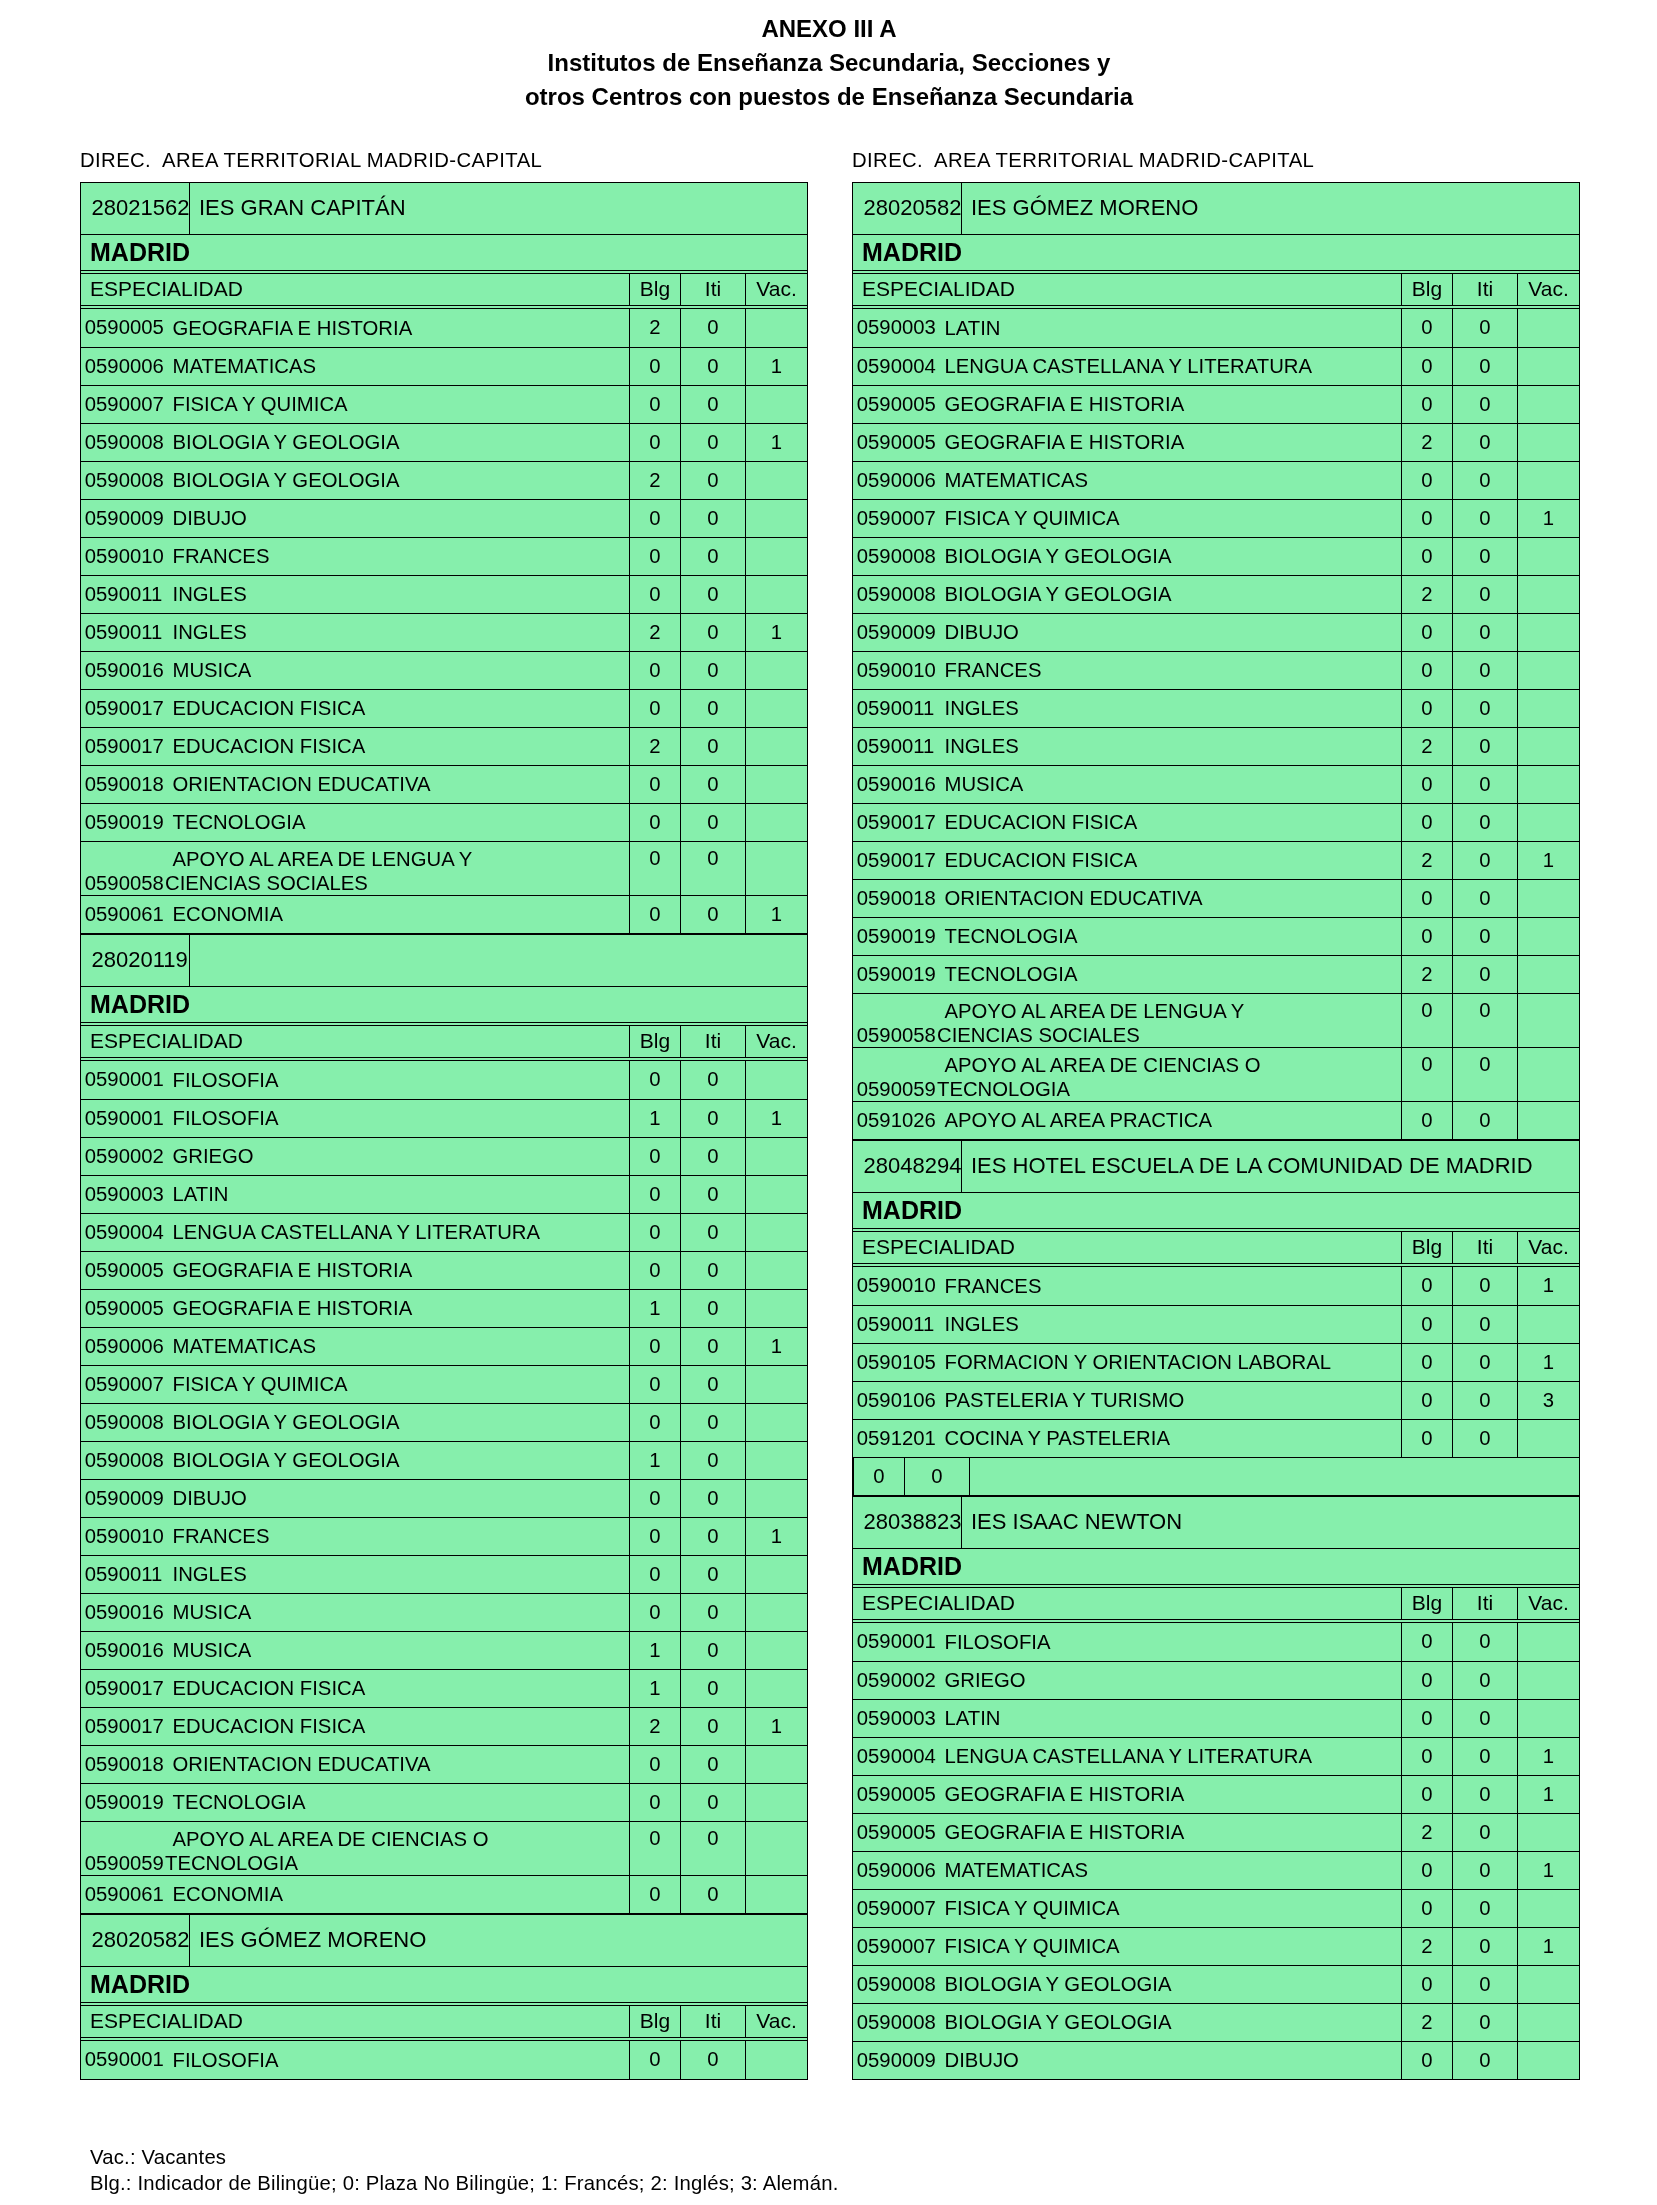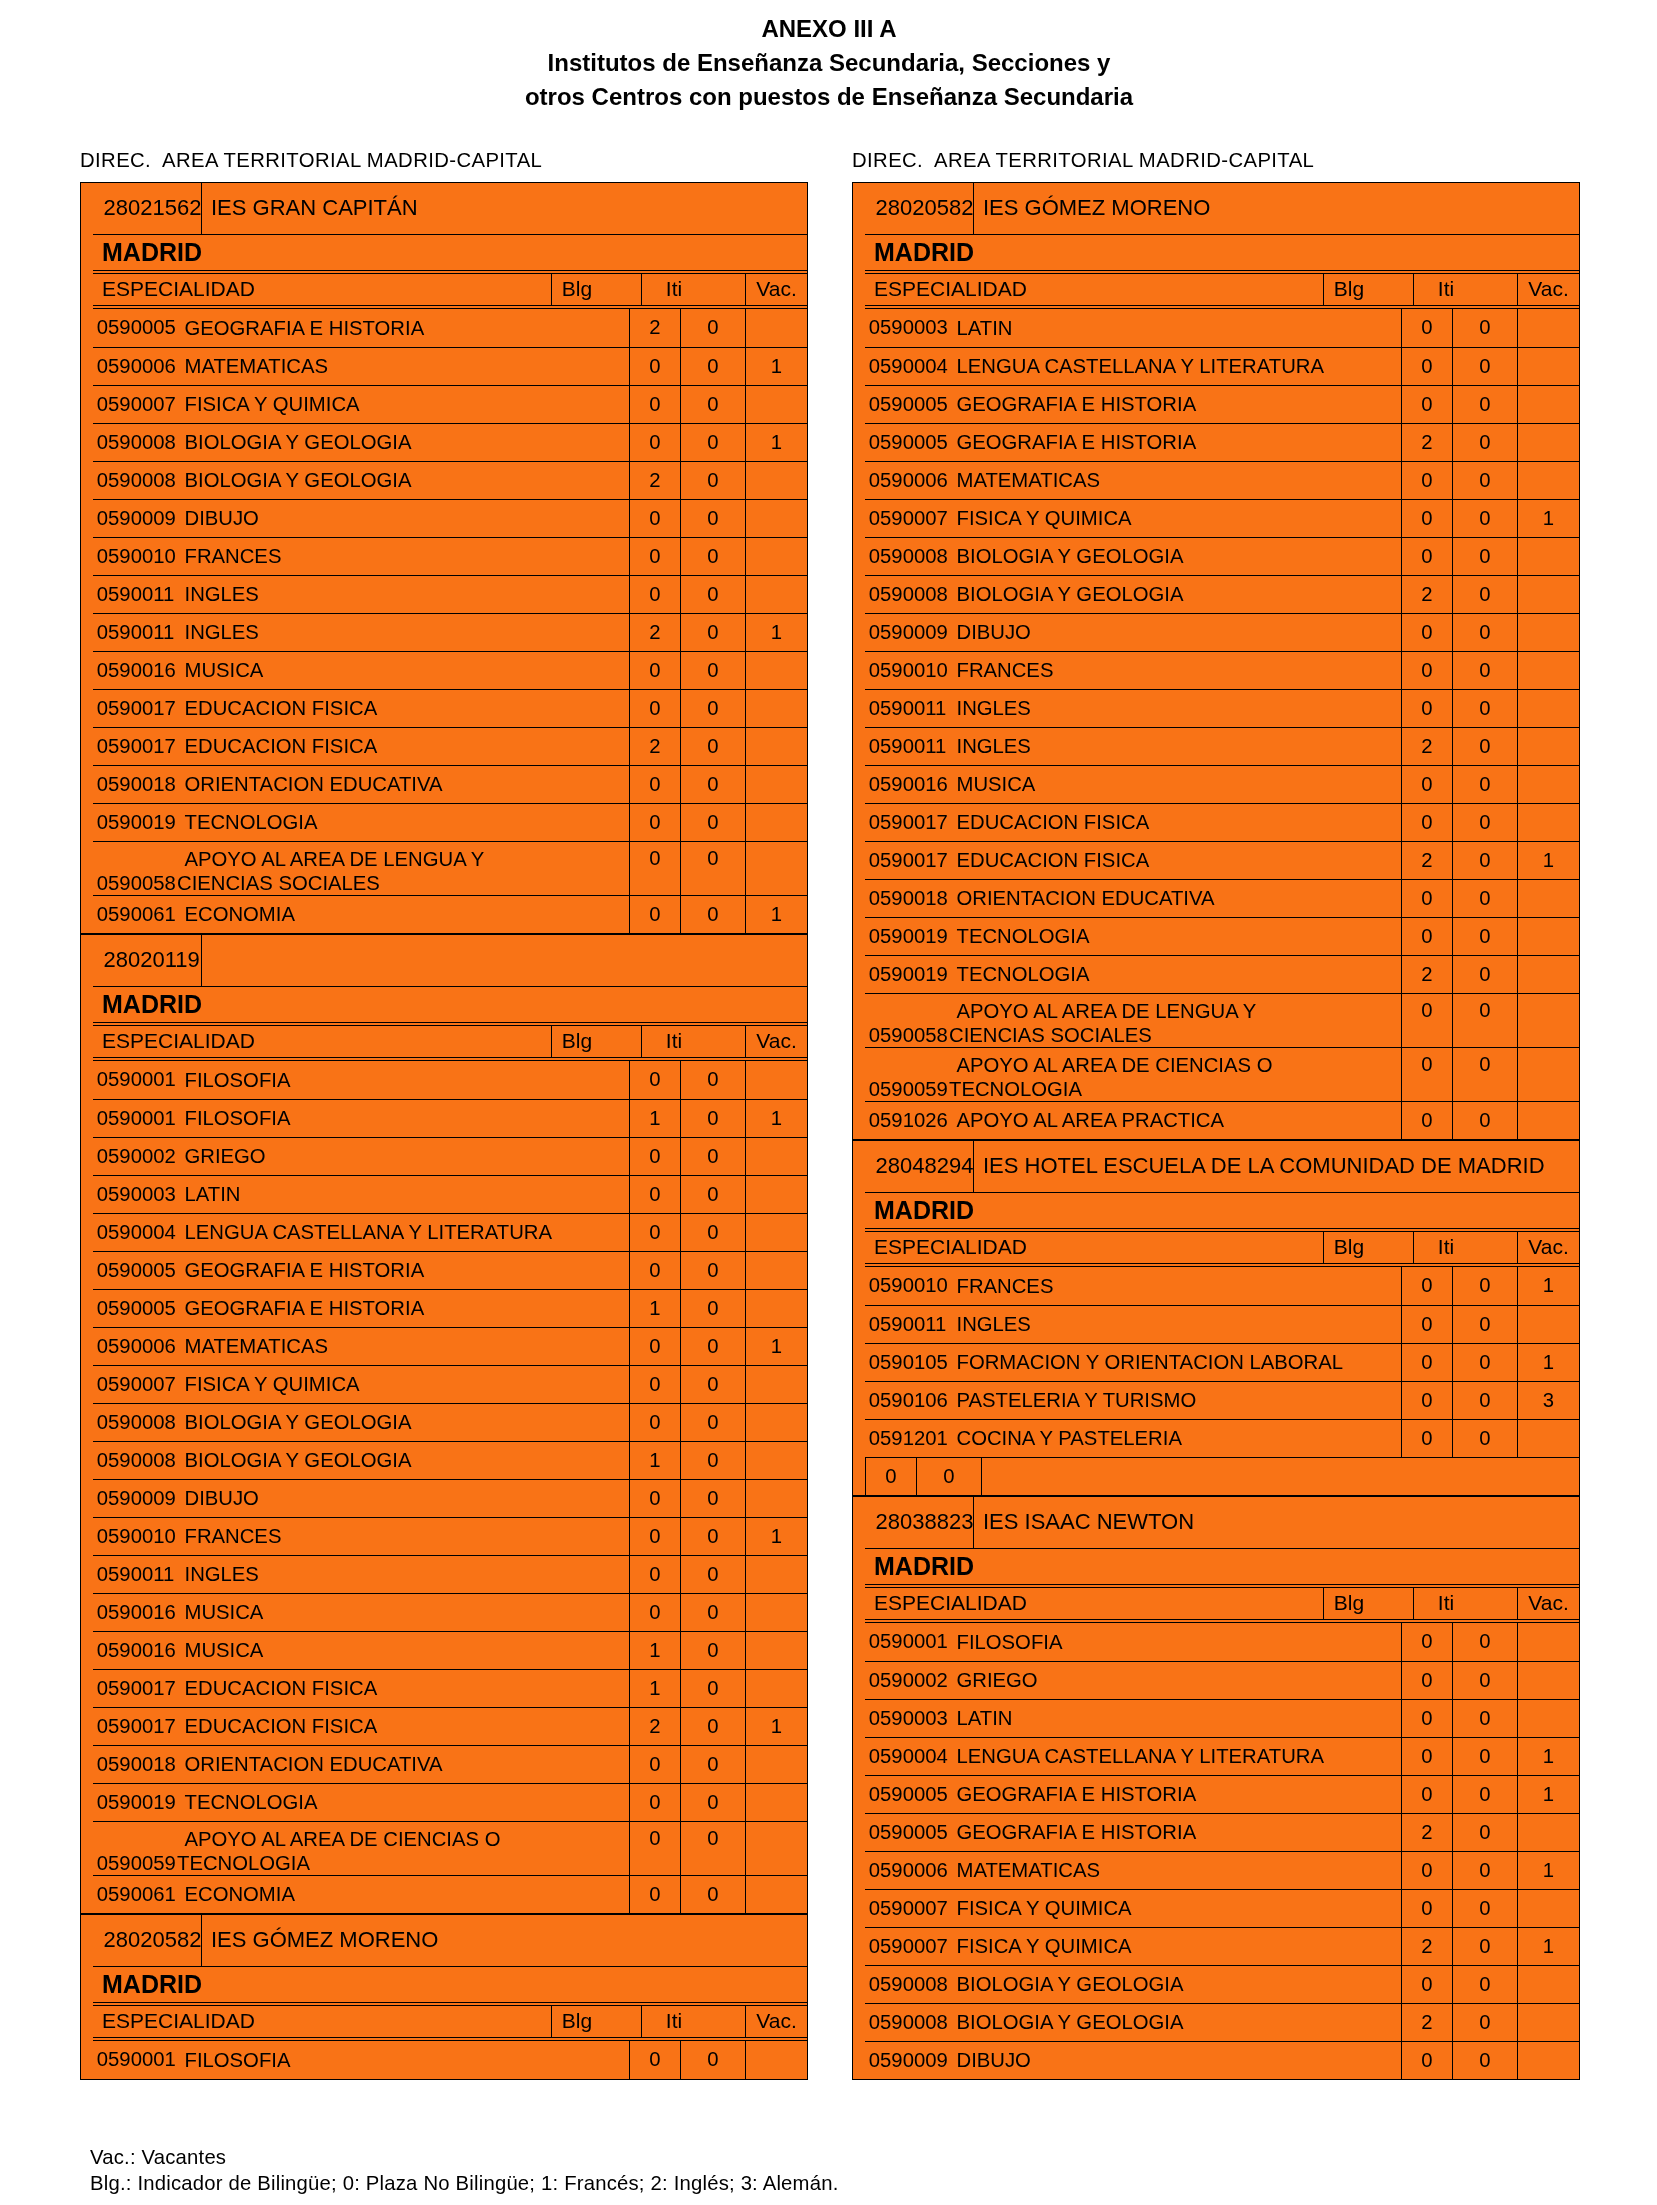--- a/index.html
+++ b/index.html
@@ -27,21 +27,21 @@
   .col { position: absolute; top: 148px; width: 728px; }
   .col-left  { left: 80px; }
   .col-right { left: 852px; }
   .direc {
     font-size: 20.3px;
     line-height: 24px;
     margin-bottom: 9.8px;
     white-space: pre;
     letter-spacing: 0.4px;
   }
-  .tbl { border: 1.5px solid #000; background: #f97316; padding-left: 12px; }
+  .tbl { border: 1.5px solid #000; background: #86efac; }
   .row { display: flex; border-top: 1.5px solid #000; }
   .tbl .row:first-child { border-top: none; }
   .row.school { height: 51px; }
   .school .cell-code {
     width: 109px; flex: 0 0 auto;
     border-right: 1.5px solid #000;
     display: flex; align-items: center;
     padding-left: 10.5px; font-size: 22px;
   }
   .school .cell-name {
@@ -49,21 +49,20 @@
     padding-left: 9px; font-size: 22px; white-space: nowrap;
   }
   .row.locality {
     height: 36px; display: flex; align-items: center;
     padding-left: 9px; font-size: 25px; font-weight: bold;
   }
   .row.head {
     height: 39px;
     border-top: 4.5px double #000;
     border-bottom: 4.5px double #000;
-    gap: 39px;
   }
   .row.head + .row { border-top: none; }
   .head .cell { display: flex; align-items: center; font-size: 21px; }
   .cell.esp { flex: 1; min-width: 0; }
   .head .cell.esp { padding-left: 9px; }
   .cell.blg { width: 51px; flex: 0 0 auto; border-left: 1.5px solid #000; display: flex; justify-content: center; align-items: center; }
   .cell.iti { width: 65px; flex: 0 0 auto; border-left: 1.5px solid #000; display: flex; justify-content: center; align-items: center; }
   .cell.vac { width: 62px; flex: 0 0 auto; border-left: 1.5px solid #000; display: flex; justify-content: center; align-items: center; }
   .row.data { height: 38px; }
   .row.data .cell { font-size: 20.3px; }

